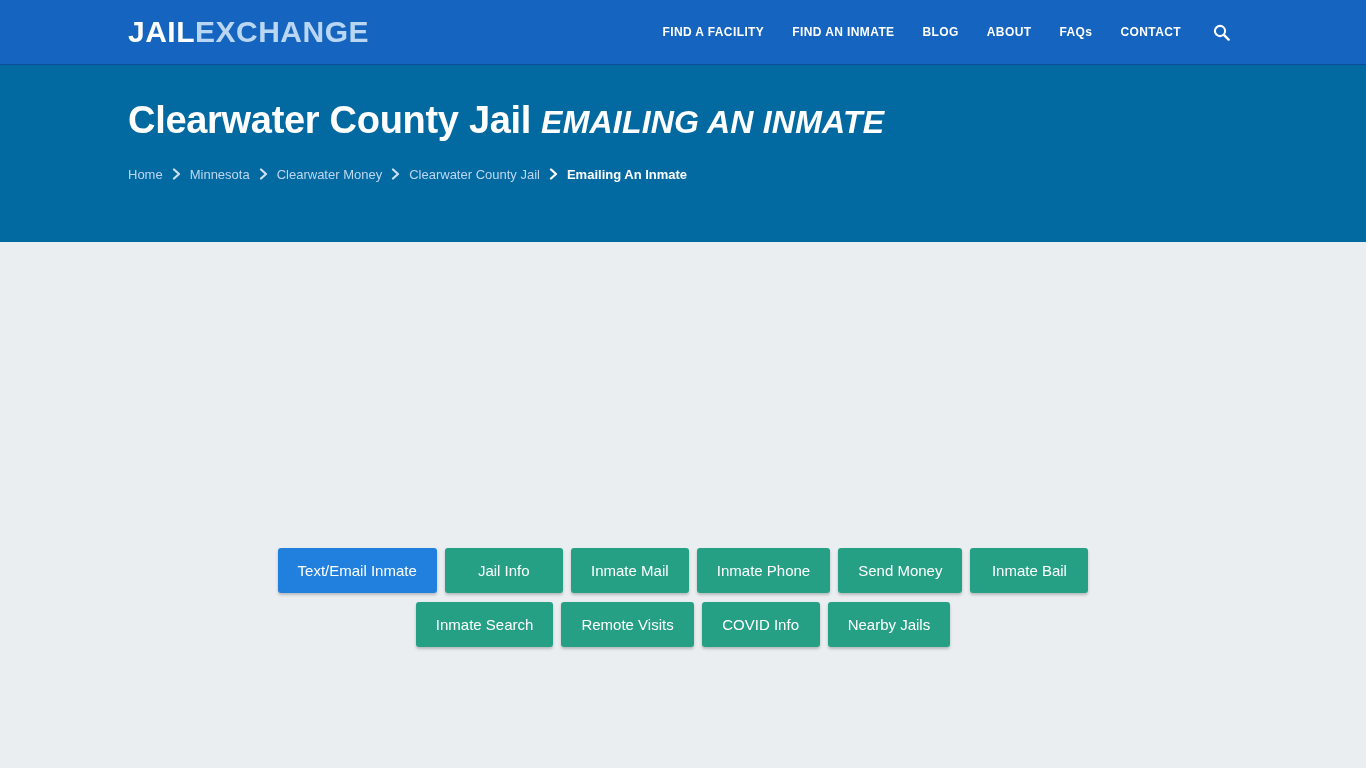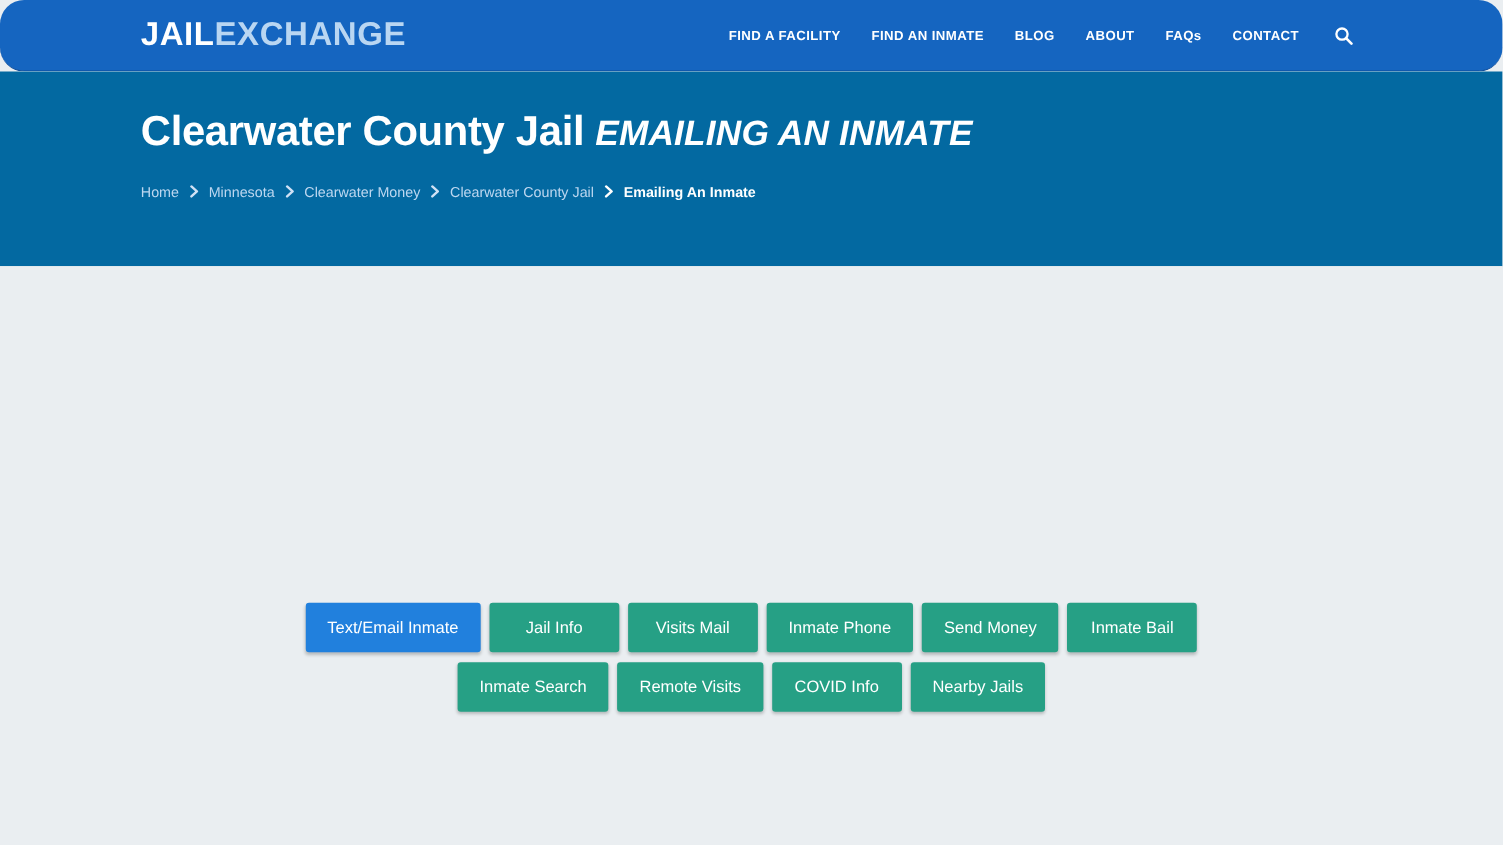--- a/index.html
+++ b/index.html
@@ -19,21 +19,20 @@
 
   
   .navbar {
     height: 65px;
     background: #1565c0;
     border-bottom: 1px solid #0d4d9b;
     display: flex;
     align-items: center;
     padding: 0 128px 0 128px;
     position: relative;
-    border-radius: 22px;
   }
   .brand {
     font-size: 30px;
     font-weight: bold;
     letter-spacing: 0.5px;
     line-height: 1;
     white-space: nowrap;
     user-select: none;
   }
   .brand .b-jail { color: #ffffff; }
@@ -221,21 +220,21 @@
 
 <div class="main">
 
   <div class="ad-slot"></div>
 
   <div class="btn-rows">
 
     <div class="btn-row">
       <button class="navbtn active">Text/Email Inmate</button>
       <button class="navbtn">Jail Info</button>
-      <button class="navbtn">Visits Mail</button>
+      <button class="navbtn">Inmate Mail</button>
       <button class="navbtn">Inmate Phone</button>
       <button class="navbtn">Send Money</button>
       <button class="navbtn">Inmate Bail</button>
     </div>
 
     <div class="btn-row">
       <button class="navbtn">Inmate Search</button>
       <button class="navbtn">Remote Visits</button>
       <button class="navbtn">COVID Info</button>
       <button class="navbtn">Nearby Jails</button>

